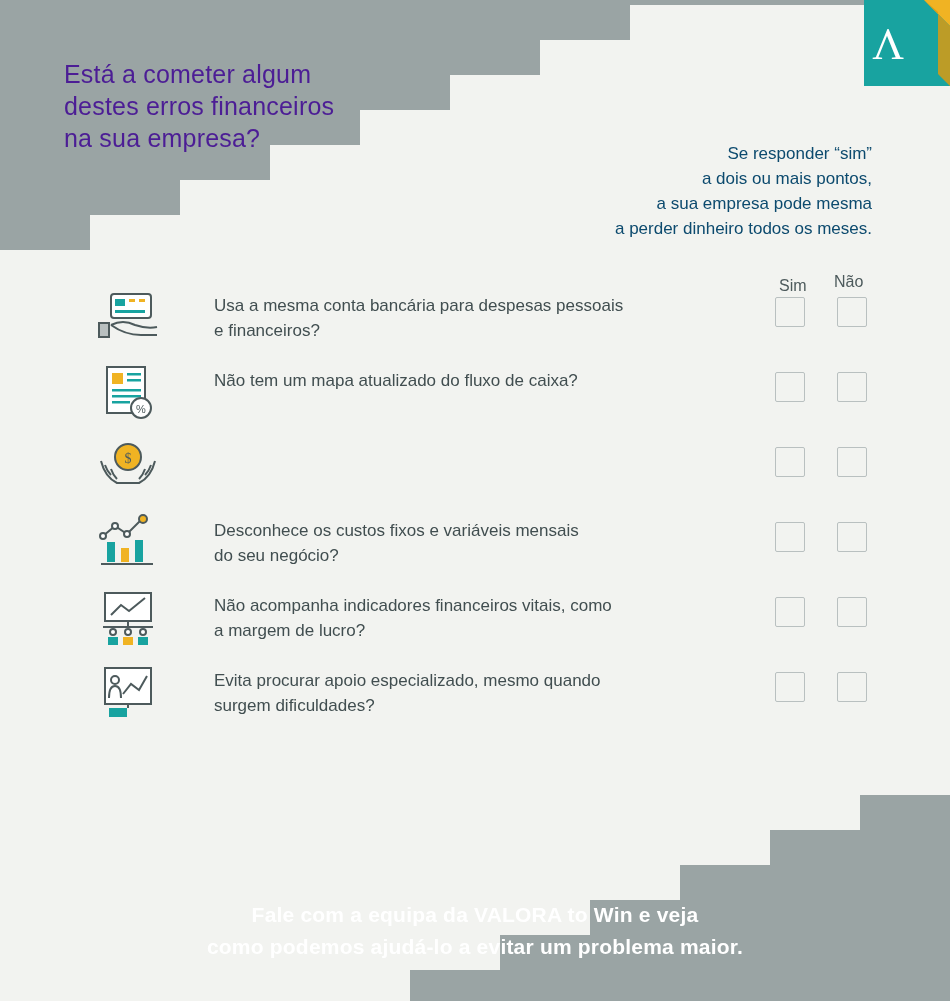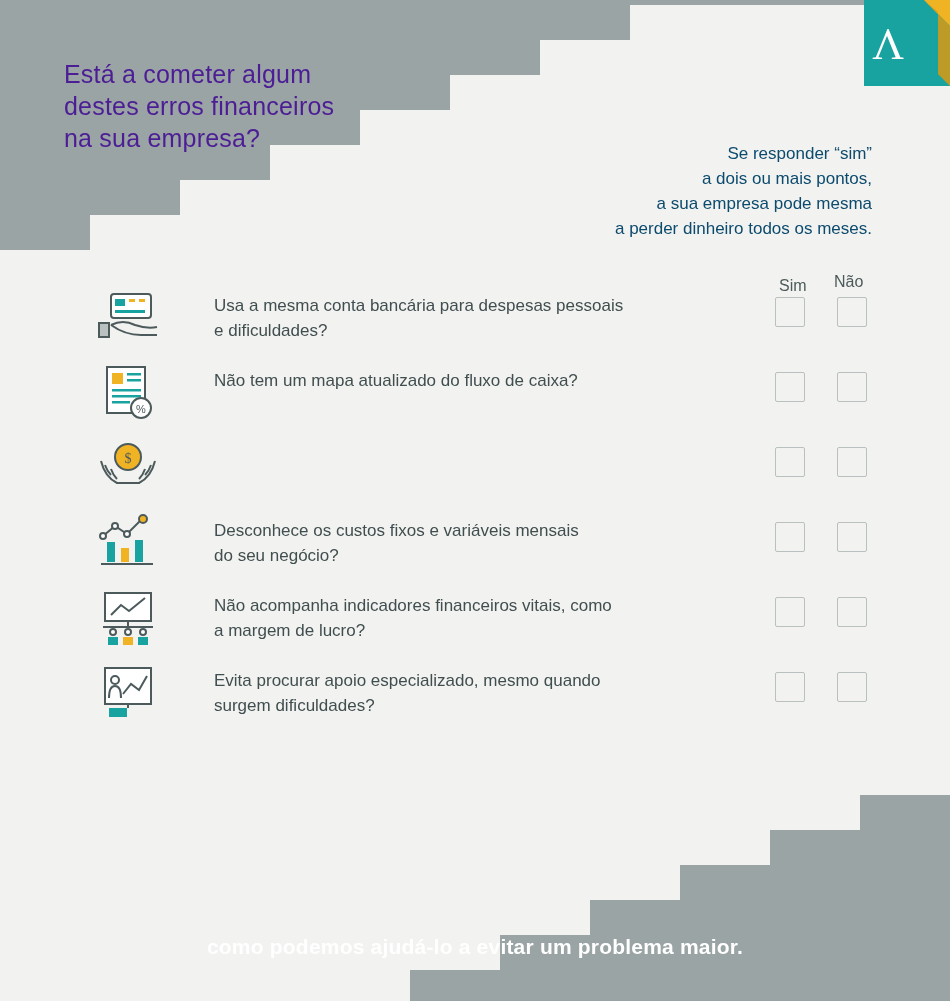--- a/index.html
+++ b/index.html
@@ -180,21 +180,21 @@
         <rect x="18" y="10" width="10" height="7" fill="#18a3a0"></rect>
         <rect x="32" y="10" width="6" height="3" fill="#f0b323"></rect>
         <rect x="42" y="10" width="6" height="3" fill="#f0b323"></rect>
         <rect x="18" y="21" width="30" height="3" fill="#18a3a0"></rect>
         <path d="M2 34 h10 v14 H2 z" fill="#b9c0c0" stroke="#4d5a5c" stroke-width="2"></path>
         <path d="M14 36 q12 -6 24 0 q12 4 22 2" fill="none" stroke="#4d5a5c" stroke-width="2"></path>
         <path d="M14 36 q14 10 30 10 h16" fill="none" stroke="#4d5a5c" stroke-width="2"></path>
       </svg>
       <div class="qtext">
         <div>Usa a mesma conta bancária para despesas pessoais</div>
-        <div>e dificuldades?</div>
+        <div>e financeiros?</div>
       </div>
       <div class="box sim"></div>
       <div class="box nao"></div>
     </div>
 
     <div class="row">
       <svg class="icon" viewBox="0 0 62 58">
         <rect x="10" y="3" width="38" height="46" fill="#ffffff" stroke="#4d5a5c" stroke-width="2"></rect>
         <rect x="15" y="9" width="11" height="11" fill="#f0b323"></rect>
         <rect x="30" y="9" width="14" height="2.5" fill="#18a3a0"></rect>
@@ -279,16 +279,17 @@
         <div>Evita procurar apoio especializado, mesmo quando</div>
         <div>surgem dificuldades?</div>
       </div>
       <div class="box sim"></div>
       <div class="box nao"></div>
     </div>
 
   </div>
 
   <div class="footer">
+    <div>Fale com a equipa da VALORA to Win e veja</div>
     <div>como podemos ajudá-lo a evitar um problema maior.</div>
   </div>
 
 </div>
 
 </body></html>

